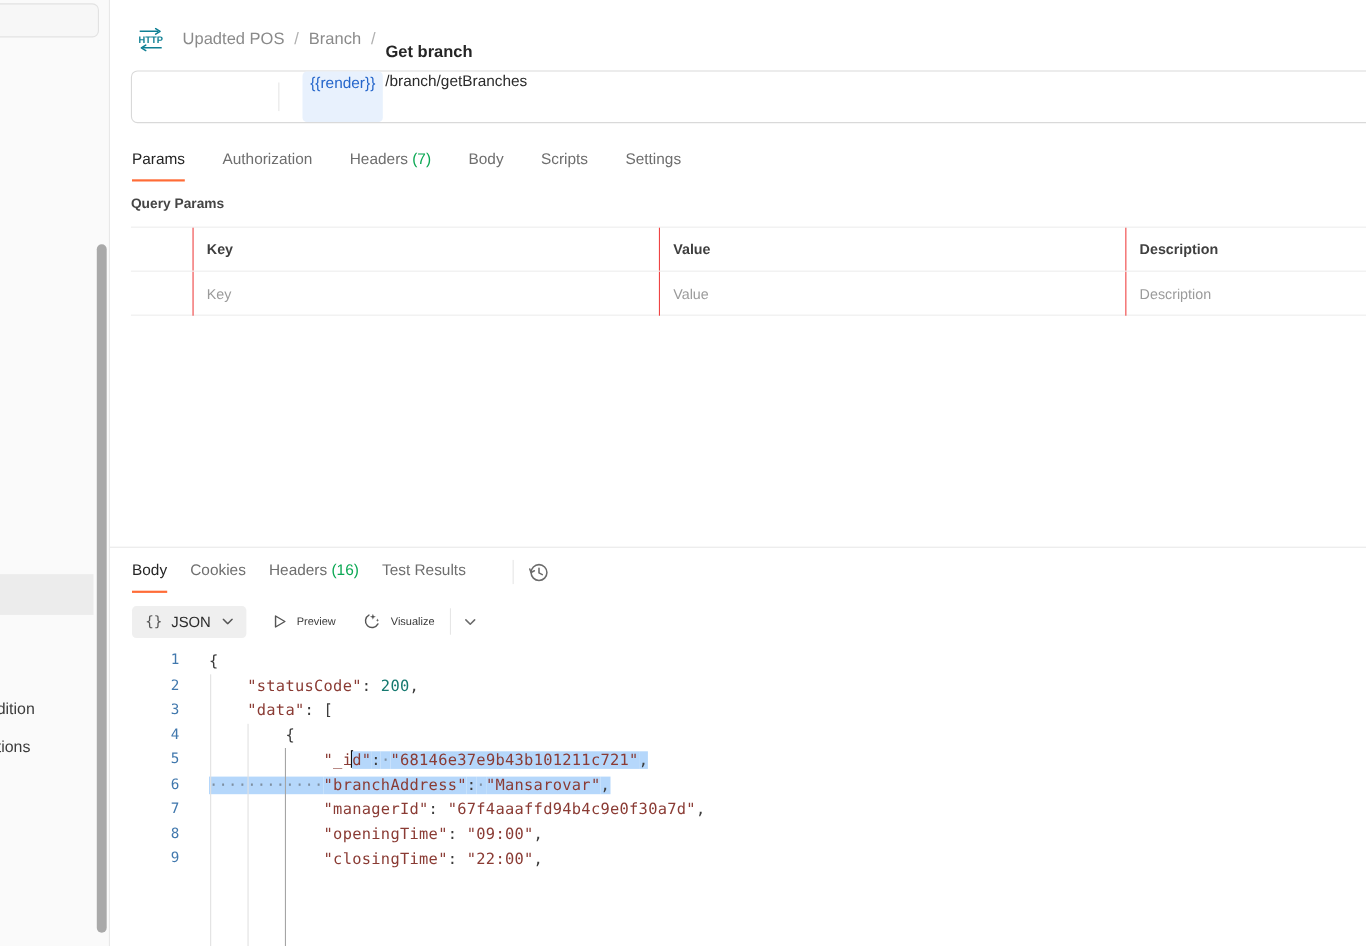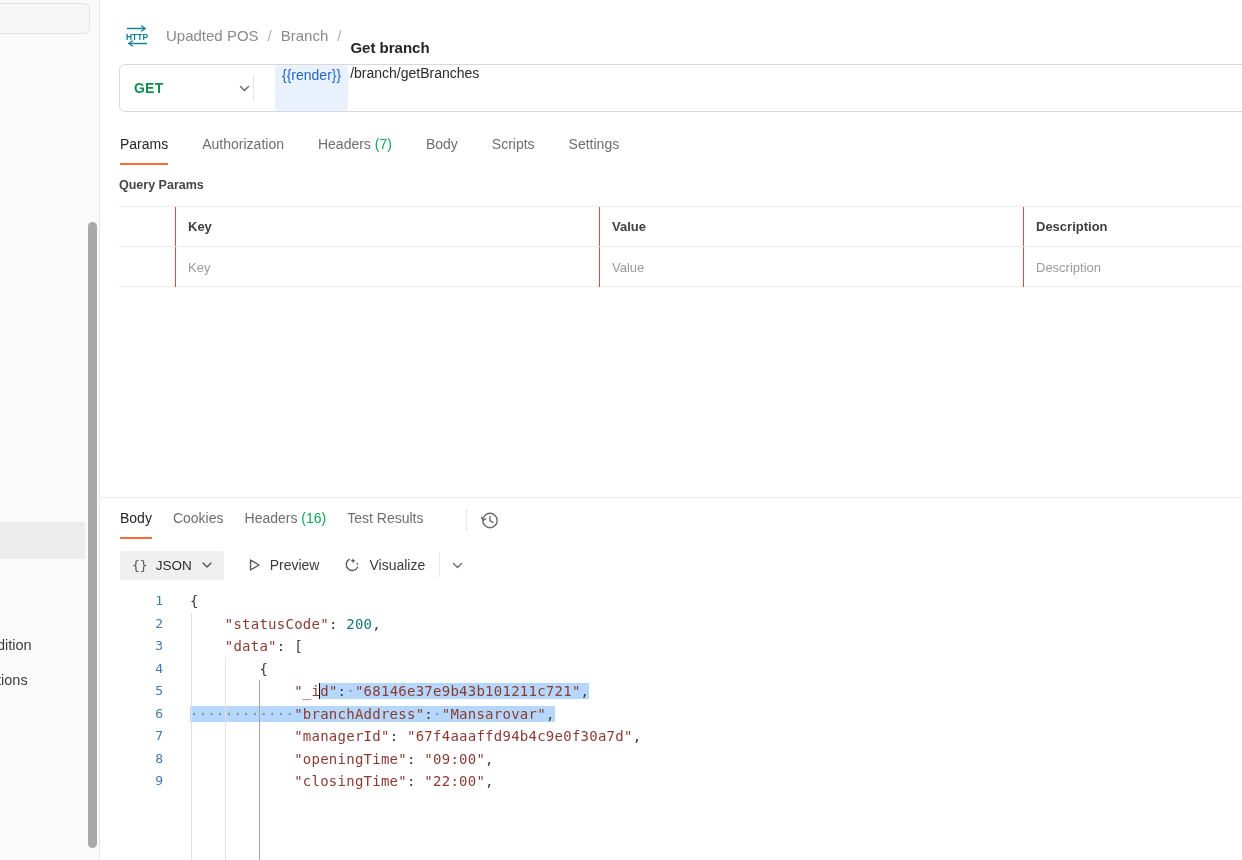--- a/index.html
+++ b/index.html
@@ -77,21 +77,21 @@
   .mdot { width:4px; height:4px; border-radius:50%; background:#d2d2d2; margin:0 13px; }
   .mtxt { font-size:14px; color:#6e6e6e; }
 
   
   .vtool { position:absolute; left:120px; top:550px; display:flex; align-items:center; height:30px; }
   .jsonbtn { display:flex; align-items:center; background:#efefef; border-radius:4px;
     height:29px; padding:0 12px; cursor:pointer; }
   .jsonbtn .braces { font-family:"DejaVu Sans Mono", monospace; font-size:13px; color:#555; margin-right:8px; }
   .jsonbtn .jl { font-size:13.5px; color:#2b2b2b; margin-right:10px; }
   .tbtn { display:flex; align-items:center; gap:9px; margin-left:24px; cursor:pointer;
-    font-size:14px; color:#3a3a3a; }
+    font-size:10px; color:#3a3a3a; }
   .vtool .vdiv2 { width:1px; height:24px; background:#e6e6e6; margin:0 12px 0 14px; }
 
   
   .code { position:absolute; left:100px; top:590px; width:1142px; height:270px; }
   .cl { display:flex; height:22.55px; line-height:22.55px; }
   .ln { width:63px; text-align:right; font-family:"DejaVu Sans Mono", monospace;
     font-size:13px; color:#4178ad; flex:0 0 63px; user-select:none; }
   .lc { margin-left:27px; white-space:pre; font-family:"DejaVu Sans Mono", monospace;
     font-size:14px; letter-spacing:.25px; color:#3c3c3c; position:relative; z-index:2; }
   .tk-k { color:#8a3b34; }
@@ -132,26 +132,20 @@
       <path d="M8.5,16 L4.5,18.5 L8.5,21" stroke="#0e7f93" stroke-width="1.4" fill="none" stroke-linejoin="round" stroke-linecap="round"></path>
     </svg>
     <span class="c-gray">Upadted POS</span>
     <span class="c-sep">/</span>
     <span class="c-gray">Branch</span>
     <span class="c-sep">/</span>
     <span class="c-cur">Get branch</span>
   </div>
 
   <div class="reqbar">
-    <div class="method">
-      <span class="m-label">GET</span>
-      <svg class="icon chev" width="11" height="7" viewBox="0 0 11 7">
-        <path d="M1.5,1.5 L5.5,5.5 L9.5,1.5" stroke="#6b6b6b" stroke-width="1.5" fill="none" stroke-linecap="round" stroke-linejoin="round"></path>
-      </svg>
-    </div>
     <div class="req-div"></div>
     <div class="urlzone">
       <span class="envchip">{{render}}</span>
       <span class="urltext">/branch/getBranches</span>
     </div>
   </div>
 
   <div class="tabs req" id="req-tabs">
       <div class="tab active">Params</div>
       <div class="tab">Authorization</div>

